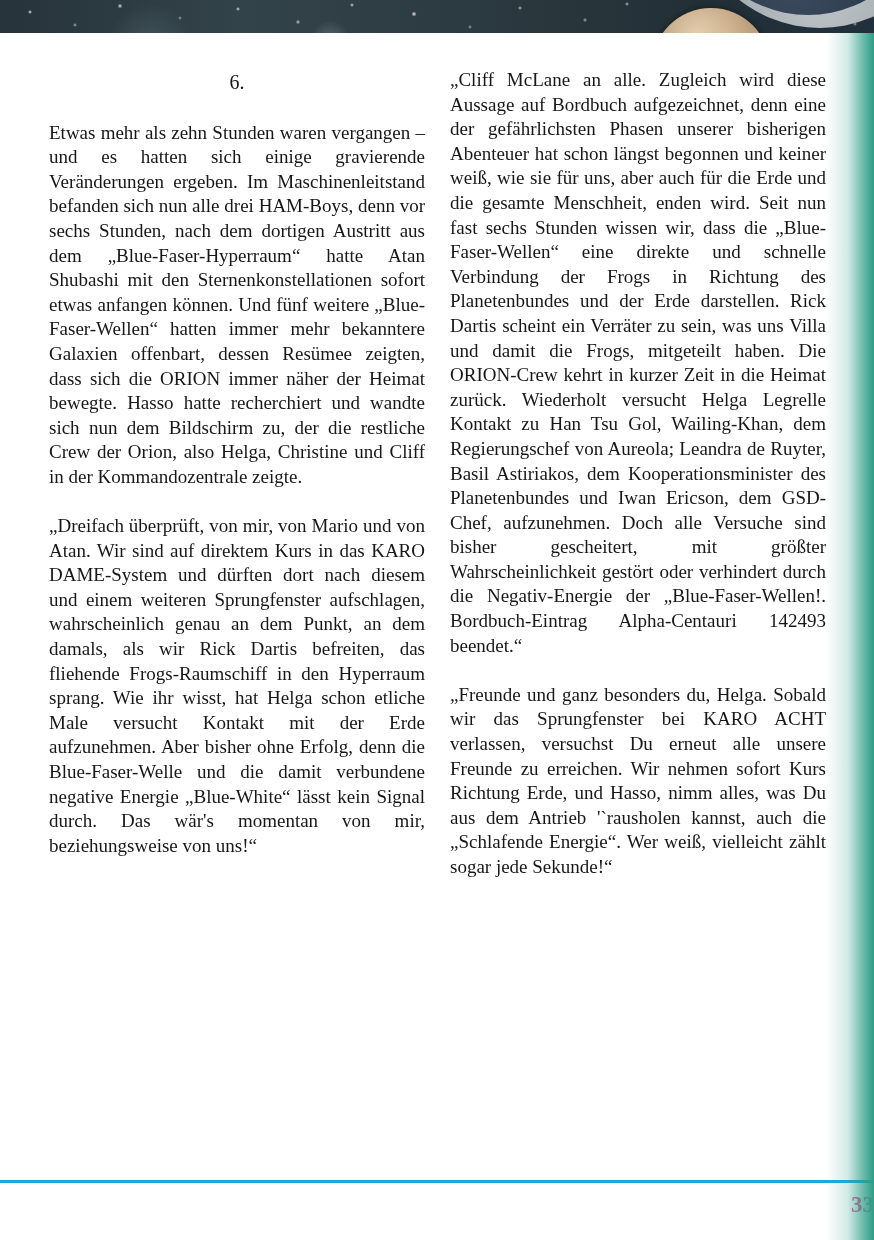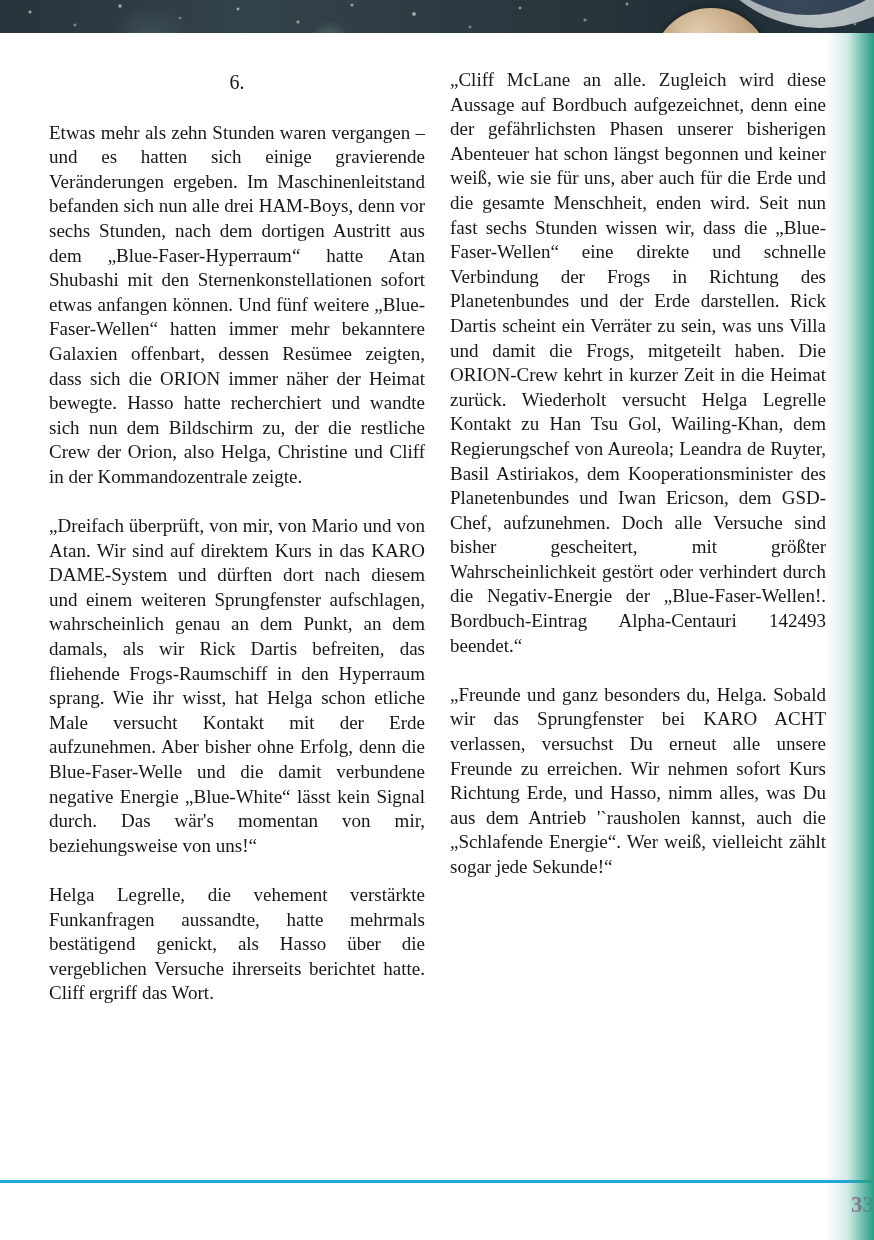--- a/index.html
+++ b/index.html
@@ -127,21 +127,20 @@
     <div class="planet planet-tan"></div>
   </div>
 
   <div class="edge-gradient"></div>
 
   <div class="content">
     <div class="col">
       <div class="chapter-heading">6.</div>
       <p>Etwas mehr als zehn Stunden waren vergangen – und es hatten sich einige gravierende Veränderungen ergeben. Im Maschinenleitstand befanden sich nun alle drei HAM-Boys, denn vor sechs Stunden, nach dem dortigen Austritt aus dem „Blue-Faser-Hyperraum“ hatte Atan Shubashi mit den Sternenkonstellationen sofort etwas anfangen können. Und fünf weitere „Blue-Faser-Wellen“ hatten immer mehr bekanntere Galaxien offenbart, dessen Resümee zeigten, dass sich die ORION immer näher der Heimat bewegte. Hasso hatte recherchiert und wandte sich nun dem Bildschirm zu, der die restliche Crew der Orion, also Helga, Christine und Cliff in der Kommandozentrale zeigte.</p>
       <p>„Dreifach überprüft, von mir, von Mario und von Atan. Wir sind auf direktem Kurs in das KARO DAME-System und dürften dort nach diesem und einem weiteren Sprungfenster aufschlagen, wahrscheinlich genau an dem Punkt, an dem damals, als wir Rick Dartis befreiten, das fliehende Frogs-Raumschiff in den Hyperraum sprang. Wie ihr wisst, hat Helga schon etliche Male versucht Kontakt mit der Erde aufzunehmen. Aber bisher ohne Erfolg, denn die Blue-Faser-Welle und die damit verbundene negative Energie „Blue-White“ lässt kein Signal durch. Das wär's momentan von mir, beziehungsweise von uns!“</p>
-      <p>Helga Legrelle, die vehement verstärkte Funkanfragen aussandte, hatte mehrmals bestätigend genickt, als Hasso über die vergeblichen Versuche ihrerseits berichtet hatte. Cliff ergriff das Wort.</p>
     </div>
     <div class="col">
       <p>„Cliff McLane an alle. Zugleich wird diese Aussage auf Bordbuch aufgezeichnet, denn eine der gefährlichsten Phasen unserer bisherigen Abenteuer hat schon längst begonnen und keiner weiß, wie sie für uns, aber auch für die Erde und die gesamte Menschheit, enden wird. Seit nun fast sechs Stunden wissen wir, dass die „Blue-Faser-Wellen“ eine direkte und schnelle Verbindung der Frogs in Richtung des Planetenbundes und der Erde darstellen. Rick Dartis scheint ein Verräter zu sein, was uns Villa und damit die Frogs, mitgeteilt haben. Die ORION-Crew kehrt in kurzer Zeit in die Heimat zurück. Wiederholt versucht Helga Legrelle Kontakt zu Han Tsu Gol, Wailing-Khan, dem Regierungschef von Aureola; Leandra de Ruyter, Basil Astiriakos, dem Kooperationsminister des Planetenbundes und Iwan Ericson, dem GSD-Chef, aufzunehmen. Doch alle Versuche sind bisher gescheitert, mit größter Wahrscheinlichkeit gestört oder verhindert durch die Negativ-Energie der „Blue-Faser-Wellen!. Bordbuch-Eintrag Alpha-Centauri 142493 beendet.“</p>
       <p>„Freunde und ganz besonders du, Helga. Sobald wir das Sprungfenster bei KARO ACHT verlassen, versuchst Du erneut alle unsere Freunde zu erreichen. Wir nehmen sofort Kurs Richtung Erde, und Hasso, nimm alles, was Du aus dem Antrieb '`rausholen kannst, auch die „Schlafende Energie“. Wer weiß, vielleicht zählt sogar jede Sekunde!“</p>
     </div>
   </div>
 
   <div class="footer-rule"></div>
   <div class="page-number">33</div>
 

